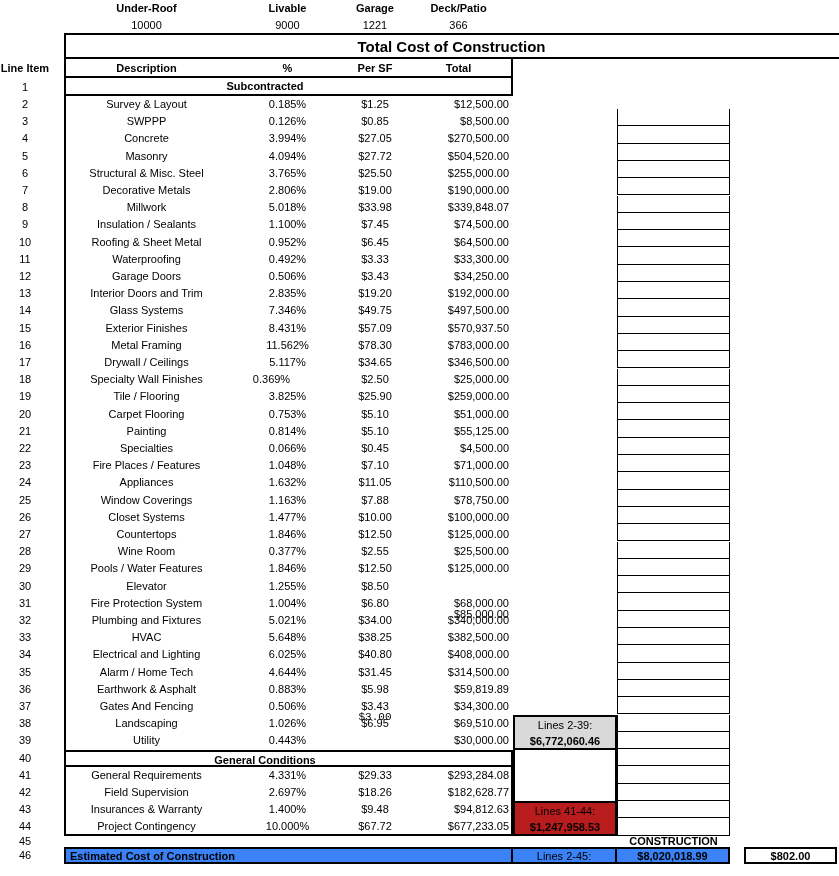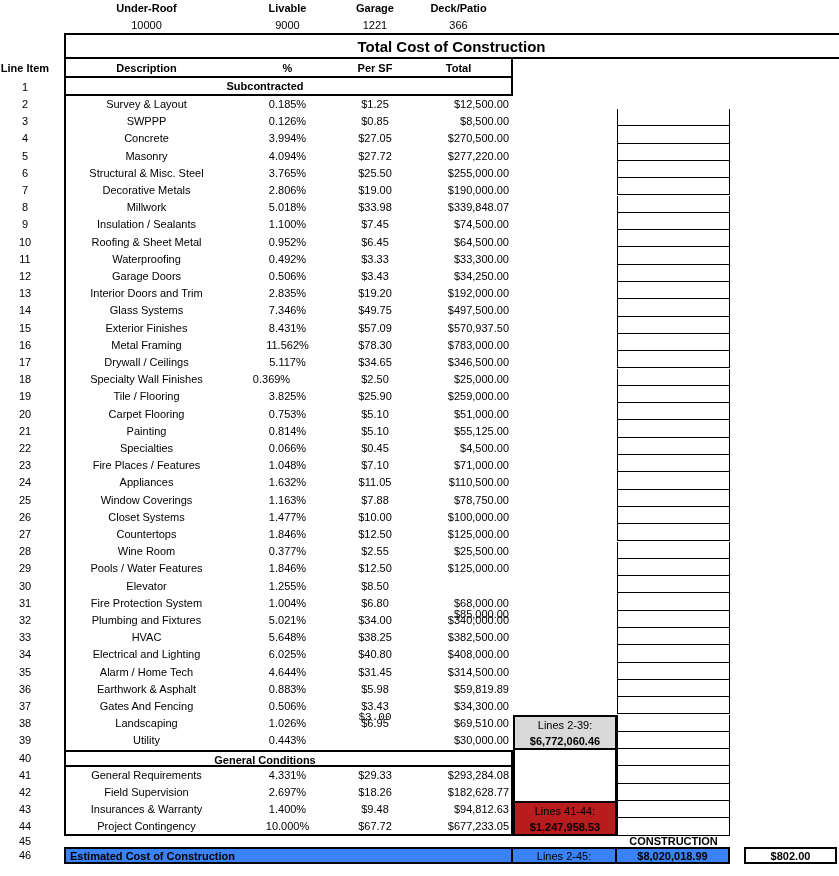--- a/index.html
+++ b/index.html
@@ -108,21 +108,21 @@
     <div class="abs r" style="left: 404px; top: 113.2px; width: 109px; height: 17.2px; line-height: 17.2px;">$8,500.00</div>
     <div class="abs c" style="left: 0px; top: 130.4px; width: 50px; height: 17.2px; line-height: 17.2px;">4</div>
     <div class="abs c" style="left: 64px; top: 130.4px; width: 165px; height: 17.2px; line-height: 17.2px;">Concrete</div>
     <div class="abs c" style="left: 229px; top: 130.4px; width: 117px; height: 17.2px; line-height: 17.2px;">3.994%</div>
     <div class="abs c" style="left: 346px; top: 130.4px; width: 58px; height: 17.2px; line-height: 17.2px;">$27.05</div>
     <div class="abs r" style="left: 404px; top: 130.4px; width: 109px; height: 17.2px; line-height: 17.2px;">$270,500.00</div>
     <div class="abs c" style="left: 0px; top: 147.6px; width: 50px; height: 17.2px; line-height: 17.2px;">5</div>
     <div class="abs c" style="left: 64px; top: 147.6px; width: 165px; height: 17.2px; line-height: 17.2px;">Masonry</div>
     <div class="abs c" style="left: 229px; top: 147.6px; width: 117px; height: 17.2px; line-height: 17.2px;">4.094%</div>
     <div class="abs c" style="left: 346px; top: 147.6px; width: 58px; height: 17.2px; line-height: 17.2px;">$27.72</div>
-    <div class="abs r" style="left: 404px; top: 147.6px; width: 109px; height: 17.2px; line-height: 17.2px;">$277,220.00</div>
+    <div class="abs r" style="left: 404px; top: 147.6px; width: 109px; height: 17.2px; line-height: 17.2px;">$504,520.00</div>
     <div class="abs c" style="left: 0px; top: 164.8px; width: 50px; height: 17.2px; line-height: 17.2px;">6</div>
     <div class="abs c" style="left: 64px; top: 164.8px; width: 165px; height: 17.2px; line-height: 17.2px;">Structural &amp; Misc. Steel</div>
     <div class="abs c" style="left: 229px; top: 164.8px; width: 117px; height: 17.2px; line-height: 17.2px;">3.765%</div>
     <div class="abs c" style="left: 346px; top: 164.8px; width: 58px; height: 17.2px; line-height: 17.2px;">$25.50</div>
     <div class="abs r" style="left: 404px; top: 164.8px; width: 109px; height: 17.2px; line-height: 17.2px;">$255,000.00</div>
     <div class="abs c" style="left: 0px; top: 182px; width: 50px; height: 17.2px; line-height: 17.2px;">7</div>
     <div class="abs c" style="left: 64px; top: 182px; width: 165px; height: 17.2px; line-height: 17.2px;">Decorative Metals</div>
     <div class="abs c" style="left: 229px; top: 182px; width: 117px; height: 17.2px; line-height: 17.2px;">2.806%</div>
     <div class="abs c" style="left: 346px; top: 182px; width: 58px; height: 17.2px; line-height: 17.2px;">$19.00</div>
     <div class="abs r" style="left: 404px; top: 182px; width: 109px; height: 17.2px; line-height: 17.2px;">$190,000.00</div>

